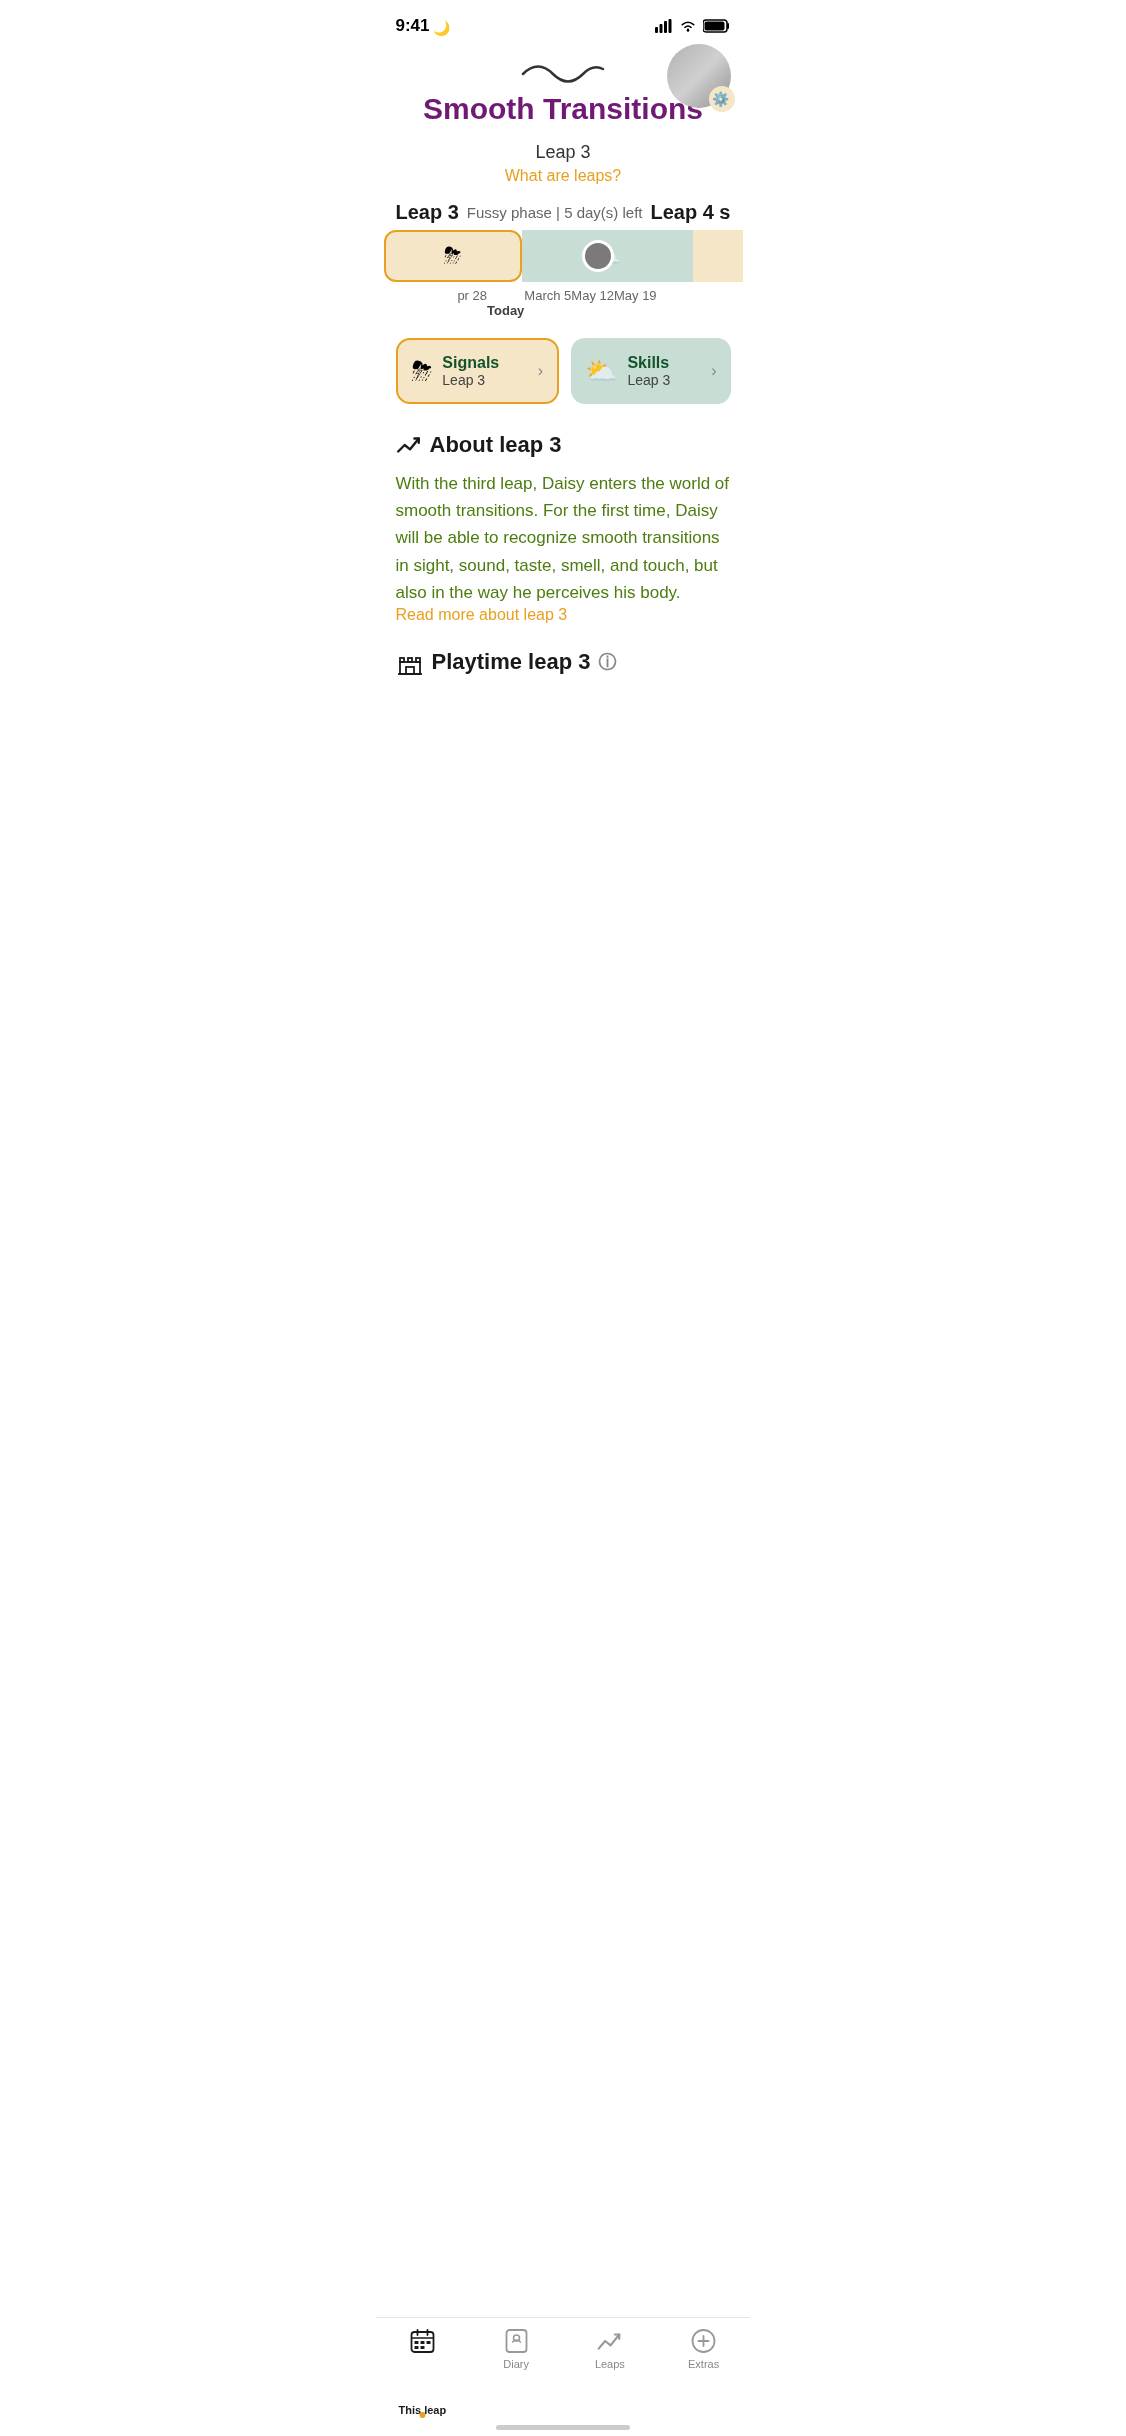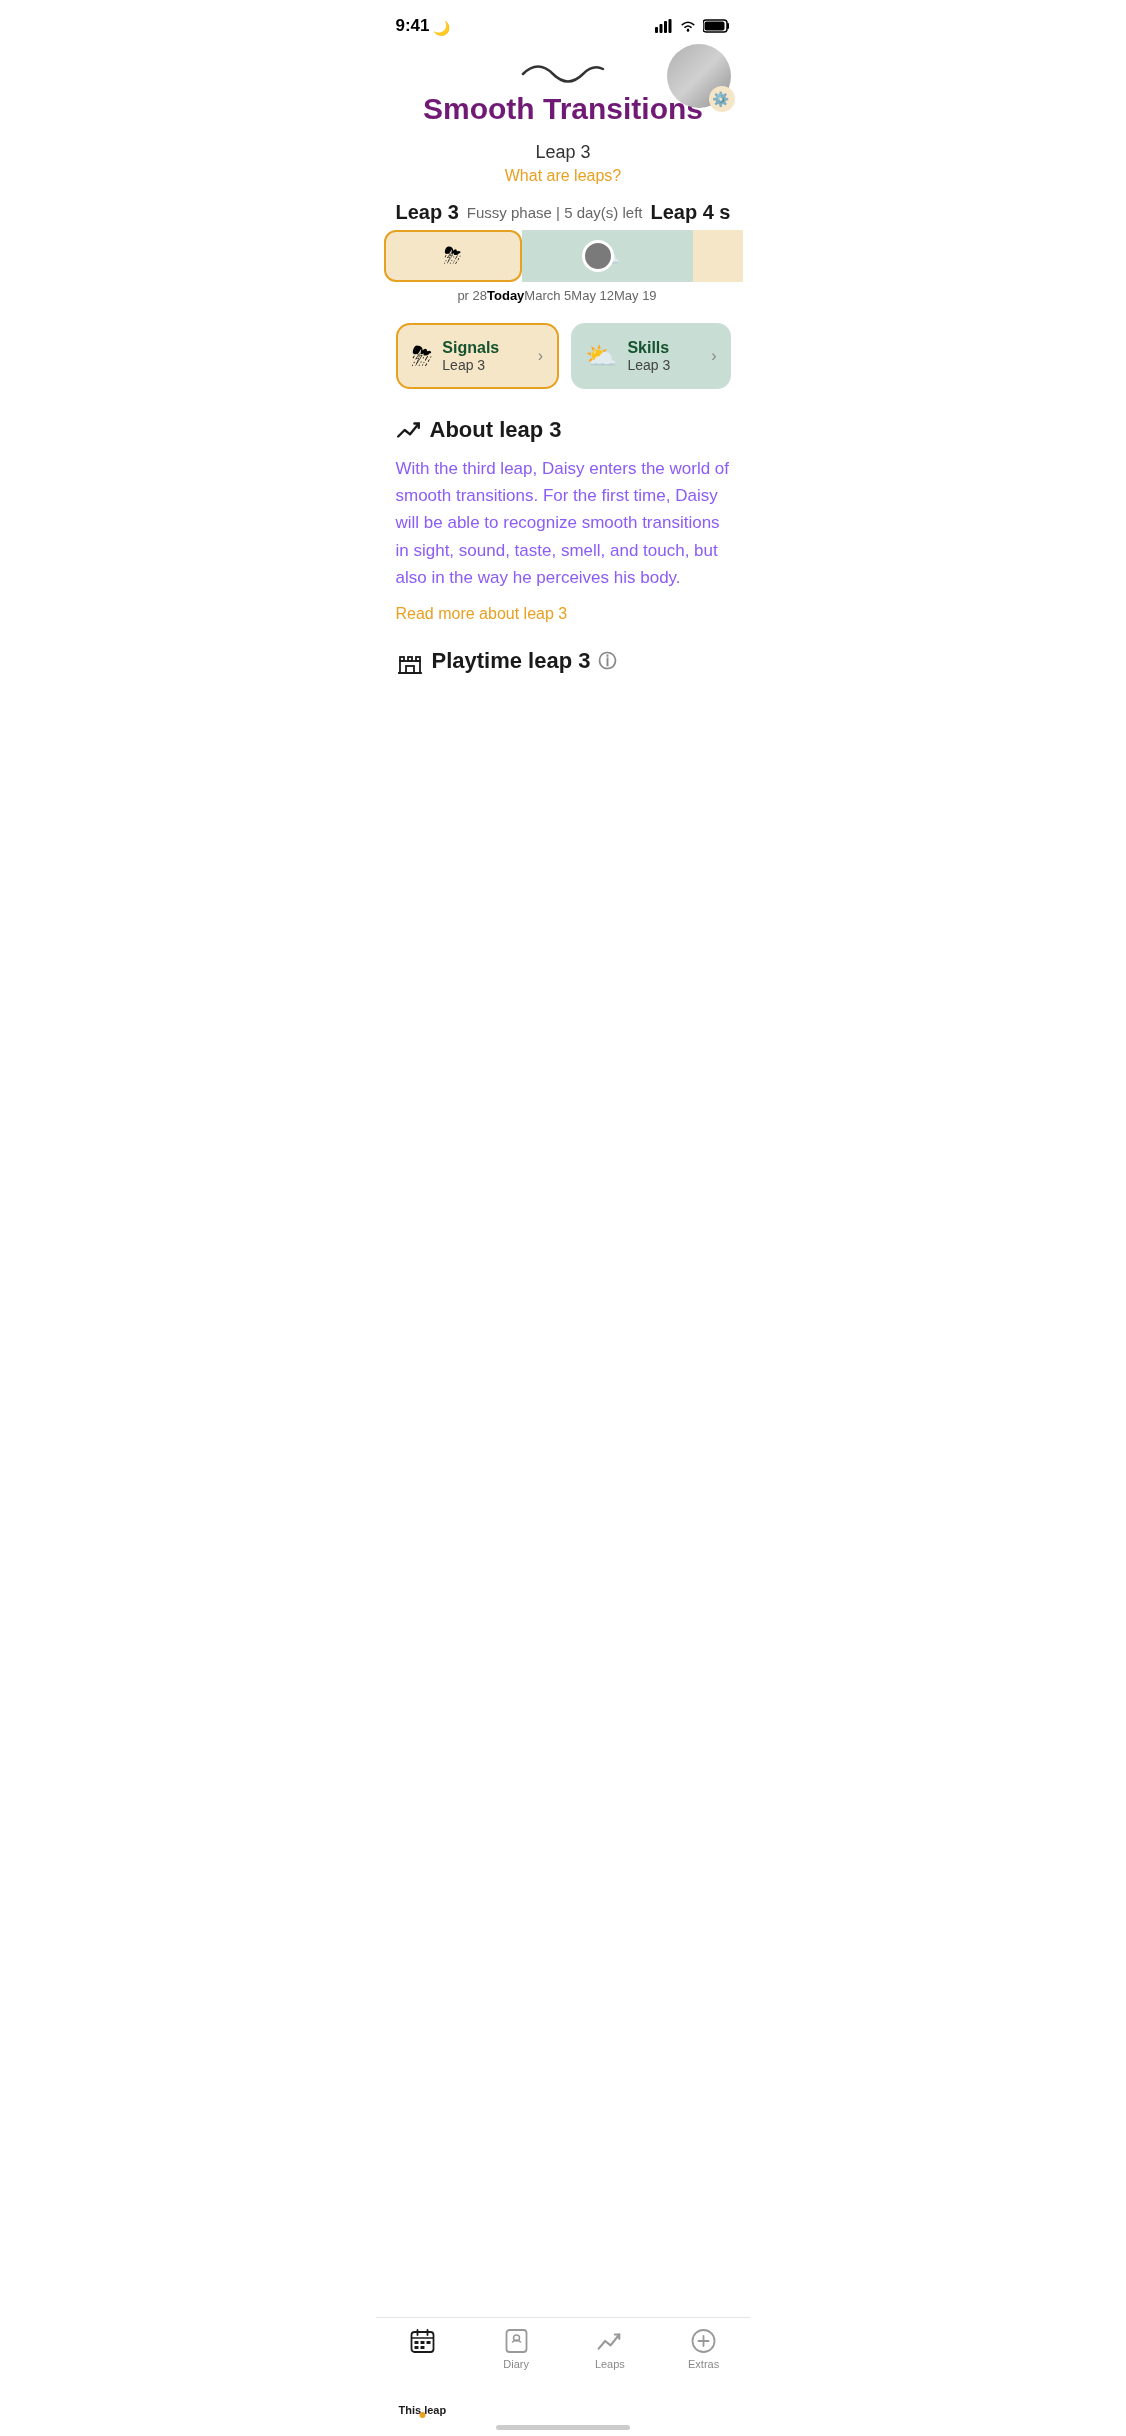--- a/index.html
+++ b/index.html
@@ -122,21 +122,22 @@
       justify-content: center;
       padding-right: 16px;
     }
     .date-label {
       font-size: 13px;
       color: #666;
       text-align: center;
     }
     .date-label.today {
       font-weight: 700;
-      color: #000000;
+      color: #404040;
+      margin-top: 15px;
     }
 
     
     .cards-section {
       display: flex;
       gap: 12px;
       padding: 20px 20px 0;
     }
 
     .card {
@@ -196,22 +197,21 @@
       color: #1a1a1a;
       display: flex;
       align-items: center;
       gap: 8px;
       margin-bottom: 12px;
     }
 
     .about-text {
       font-size: 17px;
       line-height: 1.6;
-      color: #8b5cf6;
-      margin-bottom: 14px;
+      color: #4d7c0f;
     }
 
     .read-more {
       font-size: 16px;
       color: #e8a020;
       margin-bottom: 24px;
     }
 
     
     .playtime-section {

